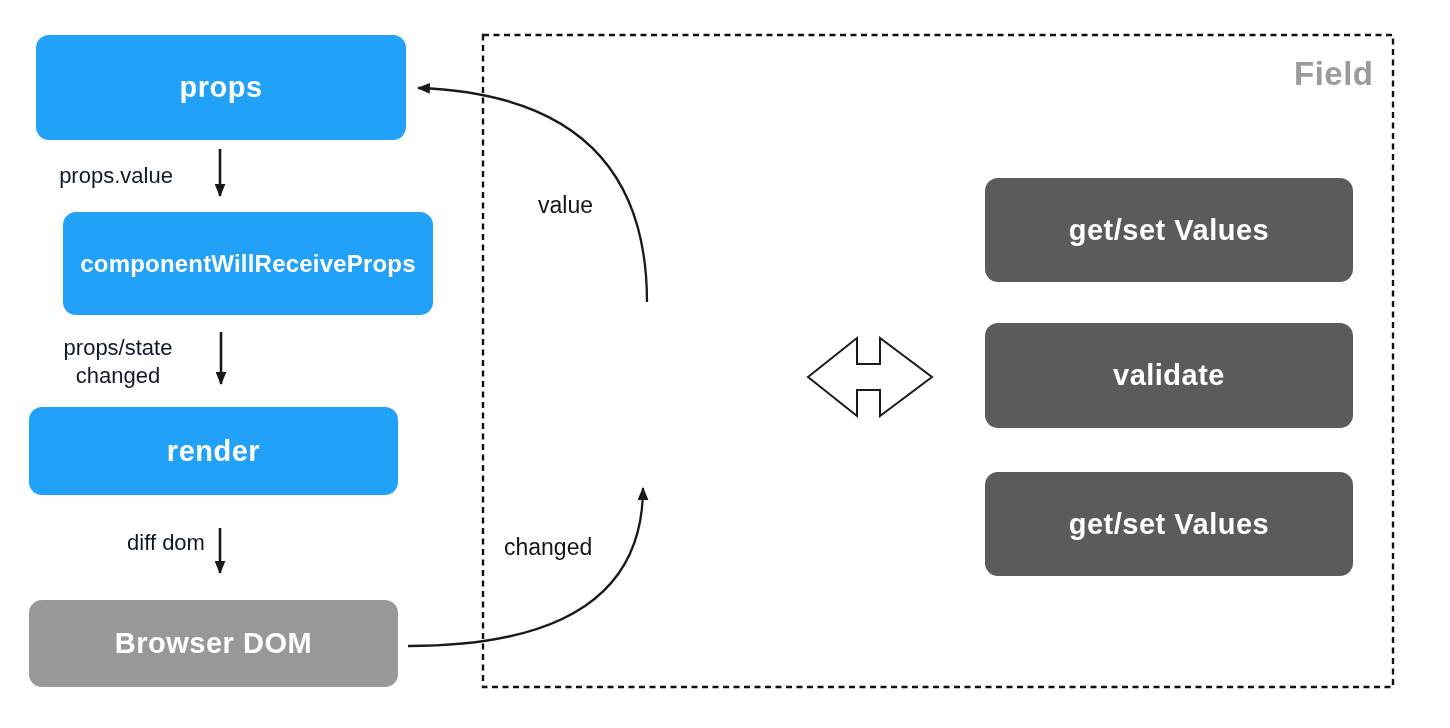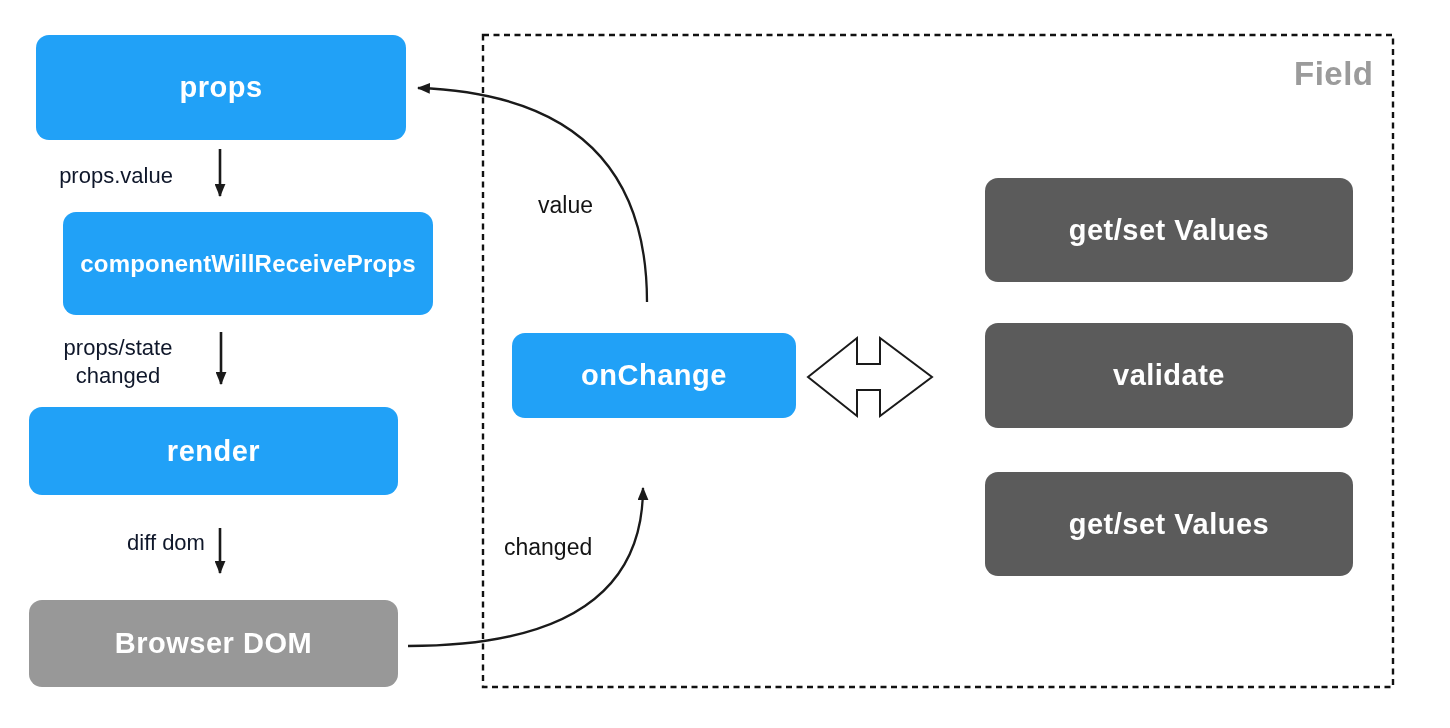--- a/index.html
+++ b/index.html
@@ -79,23 +79,20 @@
   </div>
 
   <div class="node mid node-label-lg" style="left:29px;top:600px;width:369px;height:87px;">
     <span>Browser DOM</span>
   </div>
 
   <div class="field-title" style="left:1294px;top:55px;">
     <span>Field</span>
   </div>
 
-  <div class="node blue node-label-lg" style="left:512px;top:333px;width:284px;height:85px;">
-    <span>onChange</span>
-  </div>
 
   <div class="node dark node-label-lg" style="left:985px;top:178px;width:368px;height:104px;">
     <span>get/set Values</span>
   </div>
 
   <div class="node dark node-label-lg" style="left:985px;top:323px;width:368px;height:105px;">
     <span>validate</span>
   </div>
 
   <div class="node dark node-label-lg" style="left:985px;top:472px;width:368px;height:104px;">

